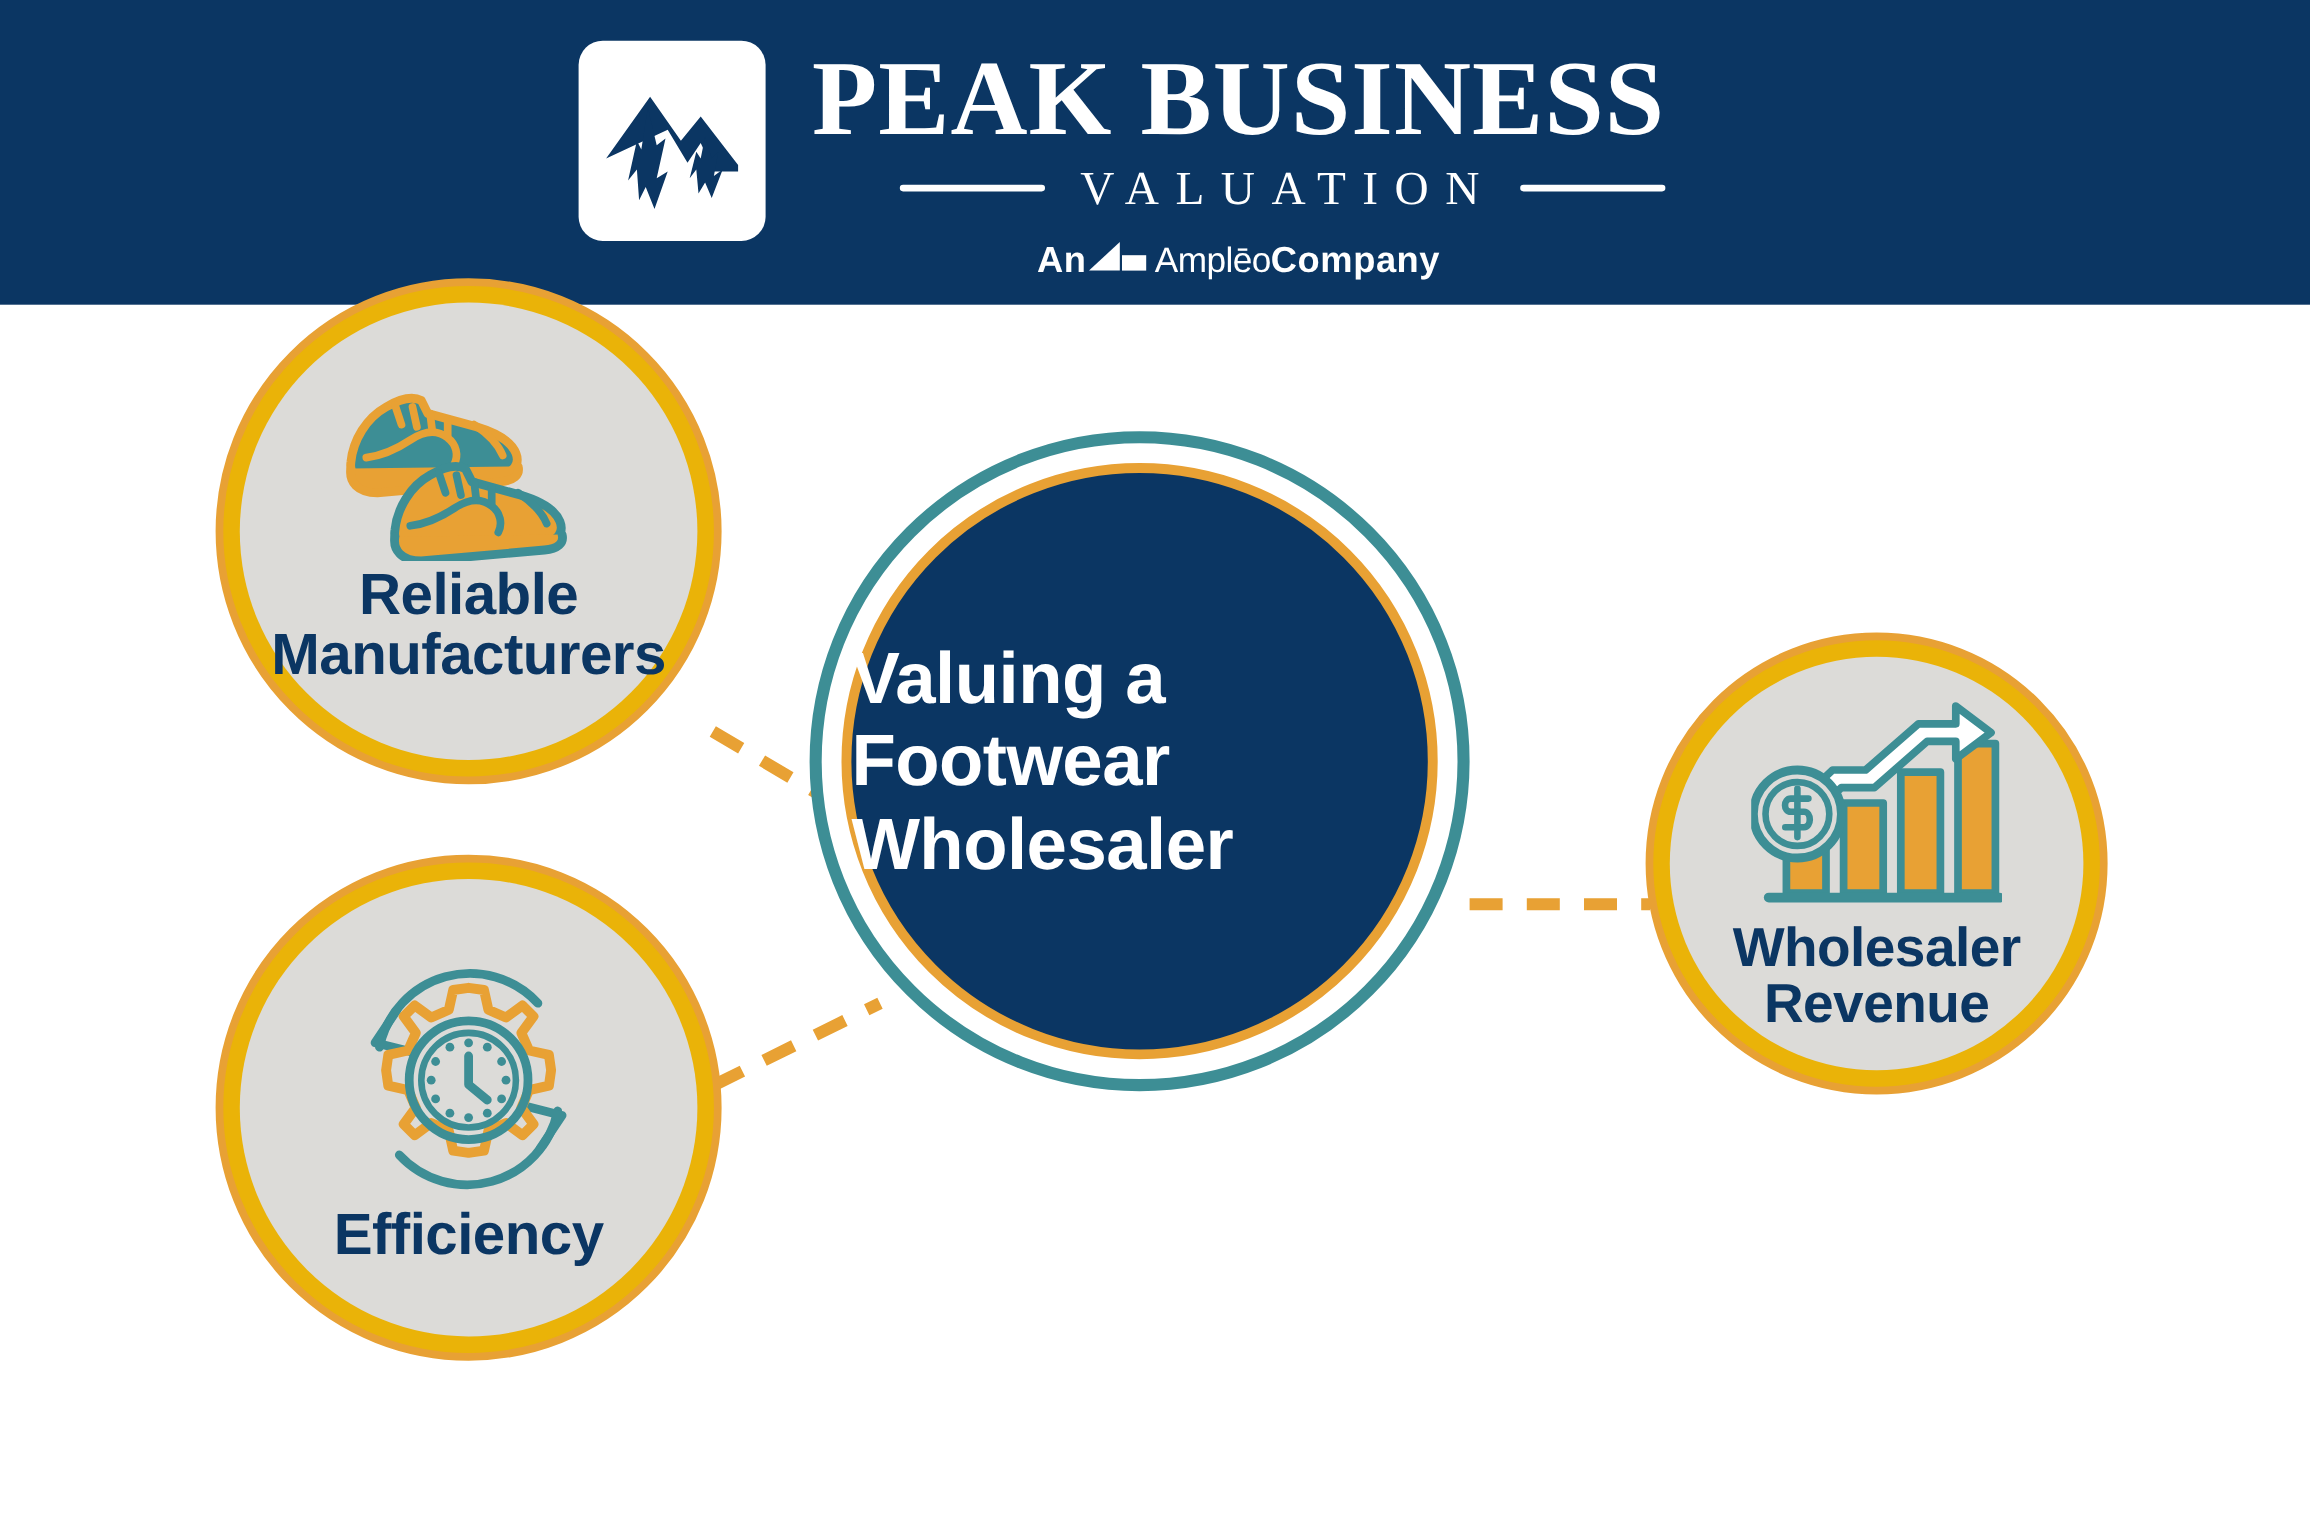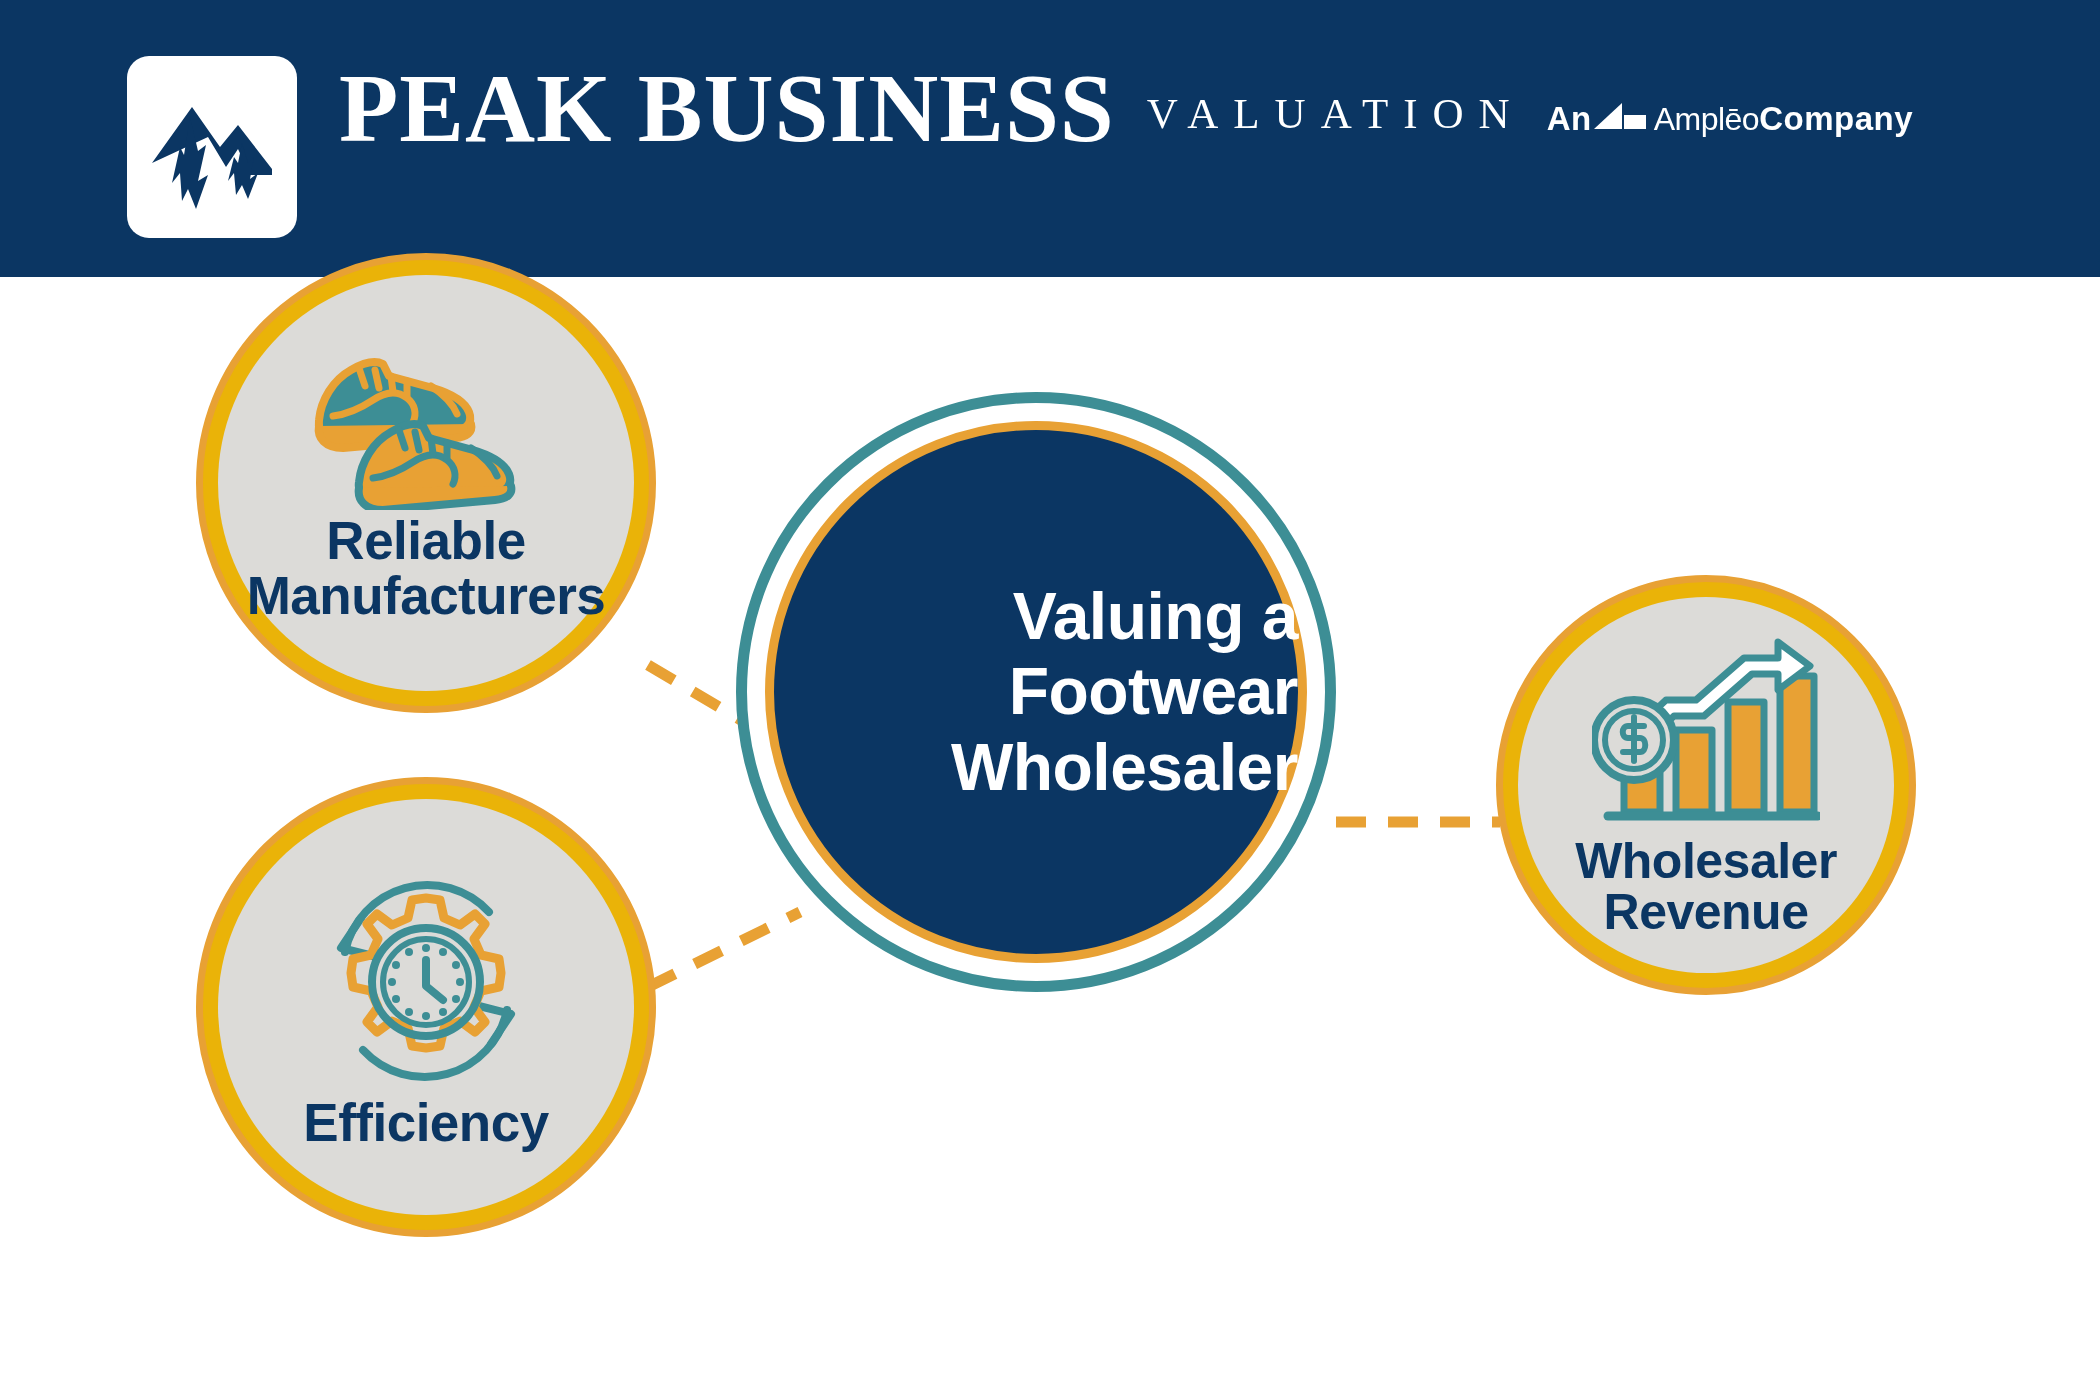--- a/index.html
+++ b/index.html
@@ -20,21 +20,21 @@
   .brand-lockup{
     display:flex;align-items:flex-start;gap:42px;
     transform:translateX(-30px);
   }
   .logo-tile{
     width:170px;height:182px;background:#ffffff;border-radius:22px;
     display:flex;align-items:center;justify-content:center;flex:none;
     margin-top:17px;
   }
   .logo-tile svg{display:block;}
-  .brand-text{display:flex;align-items:center;padding-top:22px;}
+  .brand-text{display:flex;flex-direction:column;align-items:center;padding-top:22px;}
   .brand-name{
     color:#ffffff;font-family:"Liberation Serif", serif;font-weight:bold;
     font-size:97px;line-height:0.99;letter-spacing:1px;white-space:nowrap;
   }
   .brand-sub-row{
     display:flex;align-items:center;gap:22px;width:100%;
     justify-content:flex-end;margin-top:8px;
   }
   .sub-rule{height:6px;background:#ffffff;flex:1 1 auto;max-width:132px;border-radius:3px;}
   .brand-sub{
@@ -87,21 +87,21 @@
     display:flex;align-items:center;justify-content:center;
   }
   .center-ring-orange{
     width:calc(100% - 36px);height:calc(100% - 36px);
     border-radius:50%;border:9px solid #E8A134;
     background:#0B3663;box-sizing:border-box;
     display:flex;align-items:center;justify-content:center;
   }
   .center-label{
     color:#ffffff;font-weight:bold;font-size:66px;line-height:1.14;
-    text-align:right;letter-spacing:-0.5px;
+    text-align:left;letter-spacing:-0.5px;
   }
 </style>
 </head>
 <body>
 
 <div class="header">
   <div class="brand-lockup">
 
     <div class="logo-tile">
       <span>

